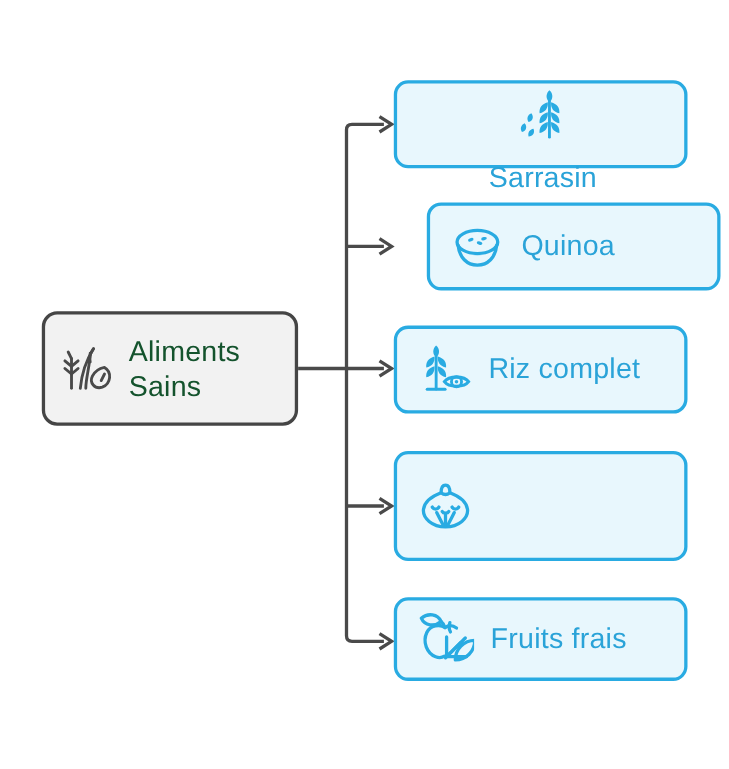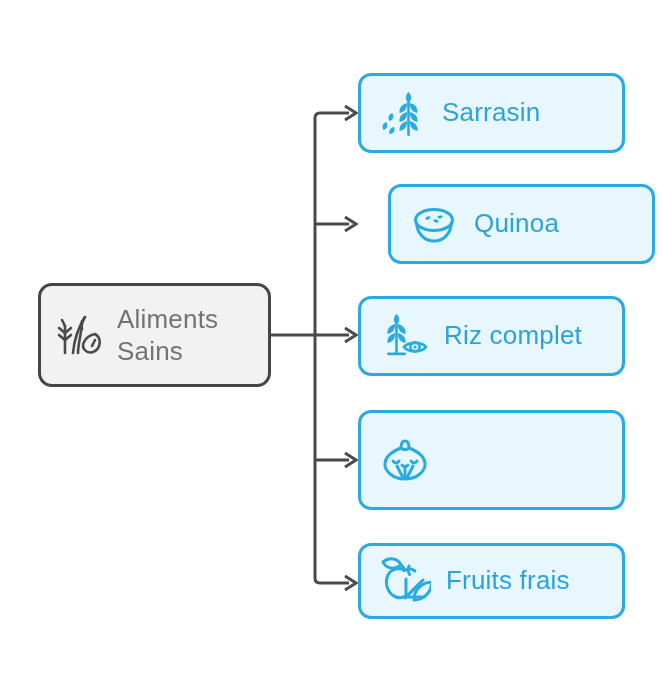--- a/index.html
+++ b/index.html
@@ -38,26 +38,26 @@
     display:flex;align-items:center;
     gap:12px;
     padding:0 10px 0 14px;
     border:3px solid #454545;
     background:#f2f2f2;
     border-radius:14px;
   }
   .root-node .label{
     font-size:26px;
     line-height:1.25;
-    color:#737373;
+    color:#14532d;
     letter-spacing:0.2px;
   }
   .icon{flex:0 0 auto;display:flex;align-items:center;justify-content:center;}
   
-  #node-0{left:358px;top:73px; width:267px;height:80px;}
+  #node-0{left:358px;top:73px; width:267px;height:80px;flex-direction:column;}
   #node-1{left:358px;top:184px;width:267px;height:80px;margin-left:30px;}
   #node-2{left:358px;top:296px;width:267px;height:80px;}
   #node-3{left:358px;top:410px;width:267px;height:100px;}
   #node-4{left:358px;top:543px;width:267px;height:76px;}
 </style>
 </head>
 <body>
 
 <div class="canvas">
 

